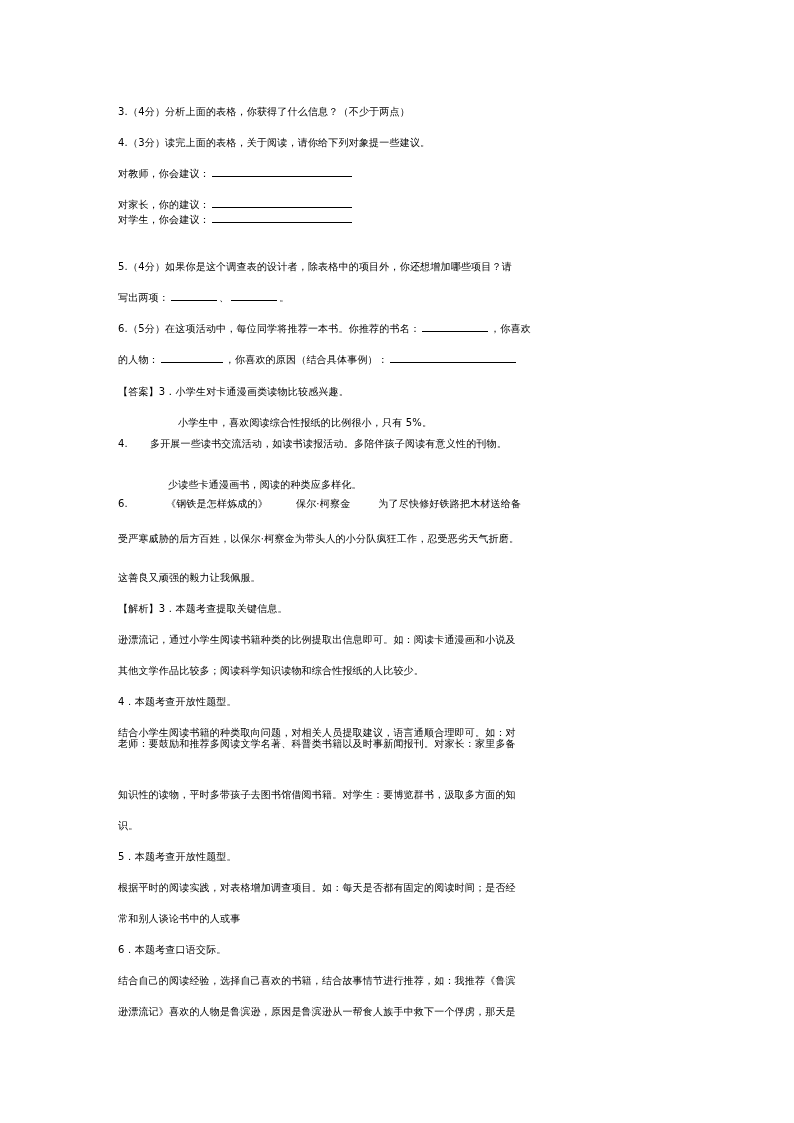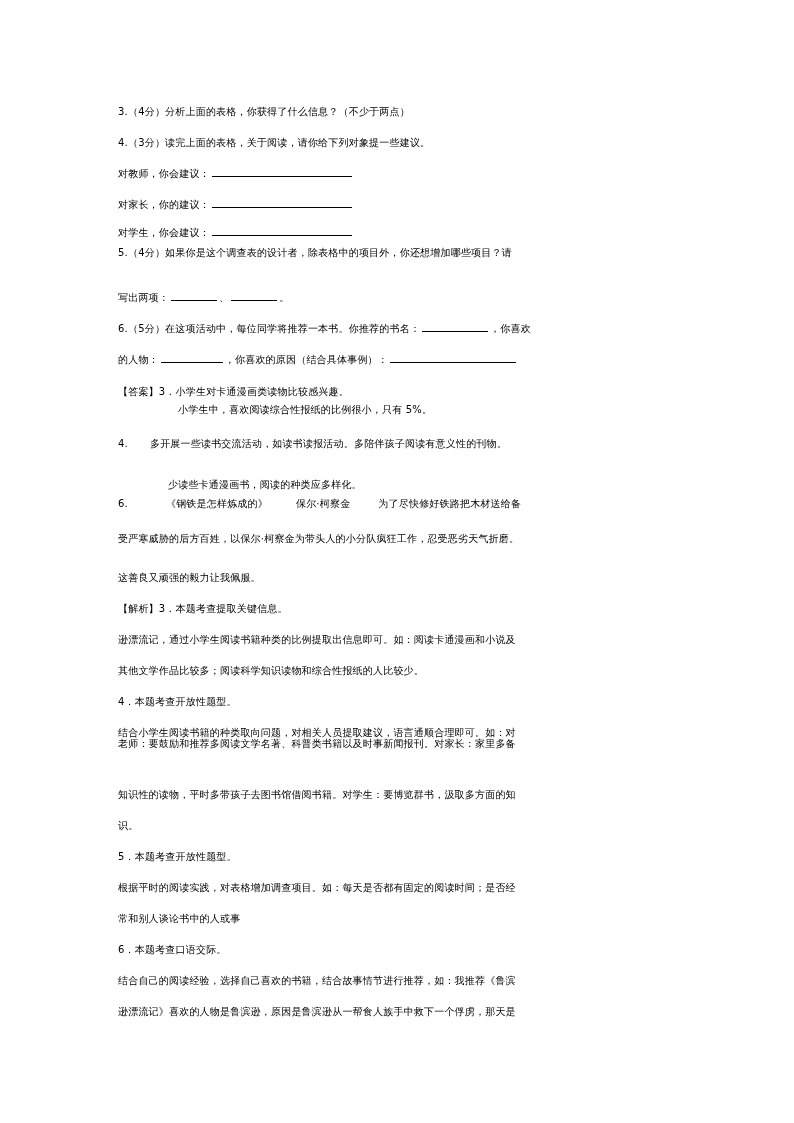--- a/index.html
+++ b/index.html
@@ -18,40 +18,40 @@
 
   <div class="line" style="top:0px">3.（4分）分析上面的表格，你获得了什么信息？（不少于两点）</div>
   <div class="line" style="top:31px">4.（3分）读完上面的表格，关于阅读，请你给下列对象提一些建议。</div>
 
   <div class="line" style="top:62px">
     <span>对教师，你会建议：</span><span class="blank" style="width:140px"></span>
   </div>
   <div class="line" style="top:93px">
     <span>对家长，你的建议：</span><span class="blank" style="width:140px"></span>
   </div>
-  <div class="line" style="top:121px">
+  <div class="line" style="top:108px">
     <span>对学生，你会建议：</span><span class="blank" style="width:140px"></span>
   </div>
 
-  <div class="line" style="top:141px">5.（4分）如果你是这个调查表的设计者，除表格中的项目外，你还想增加哪些项目？请</div>
+  <div class="line" style="top:155px">5.（4分）如果你是这个调查表的设计者，除表格中的项目外，你还想增加哪些项目？请</div>
   <div class="line" style="top:186px">
     <span>写出两项：</span><span class="blank" style="width:46px"></span><span>、</span><span class="blank" style="width:46px"></span><span>。</span>
   </div>
 
   <div class="line" style="top:217px">
     <span>6.（5分）在这项活动中，每位同学将推荐一本书。你推荐的书名：</span><span class="blank" style="width:66px"></span><span>，你喜欢</span>
   </div>
   <div class="line" style="top:248px">
     <span>的人物：</span><span class="blank" style="width:62px"></span><span>，你喜欢的原因（结合具体事例）：</span><span class="blank" style="width:126px"></span>
   </div>
 
   <div class="line" style="top:280px">
     <span>【答案】</span><span>3．小学生对卡通漫画类读物比较感兴趣。</span>
   </div>
-  <div class="line" style="top:298px; left:60px">小学生中，喜欢阅读综合性报纸的比例很小，只有 5%。</div>
+  <div class="line" style="top:311px; left:60px">小学生中，喜欢阅读综合性报纸的比例很小，只有 5%。</div>
   <div class="line" style="top:332px">
     <span>4.</span><span class="gap" style="width:22px"></span><span>多开展一些读书交流活动，如读书读报活动。多陪伴孩子阅读有意义性的刊物。</span>
   </div>
   <div class="line" style="top:373px; left:50px">少读些卡通漫画书，阅读的种类应多样化。</div>
   <div class="line" style="top:392px">
     <span>6.</span><span class="gap" style="width:38px"></span><span>《钢铁是怎样炼成的》</span><span class="gap" style="width:28px"></span><span>保尔·柯察金</span><span class="gap" style="width:28px"></span><span>为了尽快修好铁路把木材送给备</span>
   </div>
   <div class="line" style="top:427px">受严寒威胁的后方百姓，以保尔·柯察金为带头人的小分队疯狂工作，忍受恶劣天气折磨。</div>
   <div class="line" style="top:466px">这善良又顽强的毅力让我佩服。</div>
 

